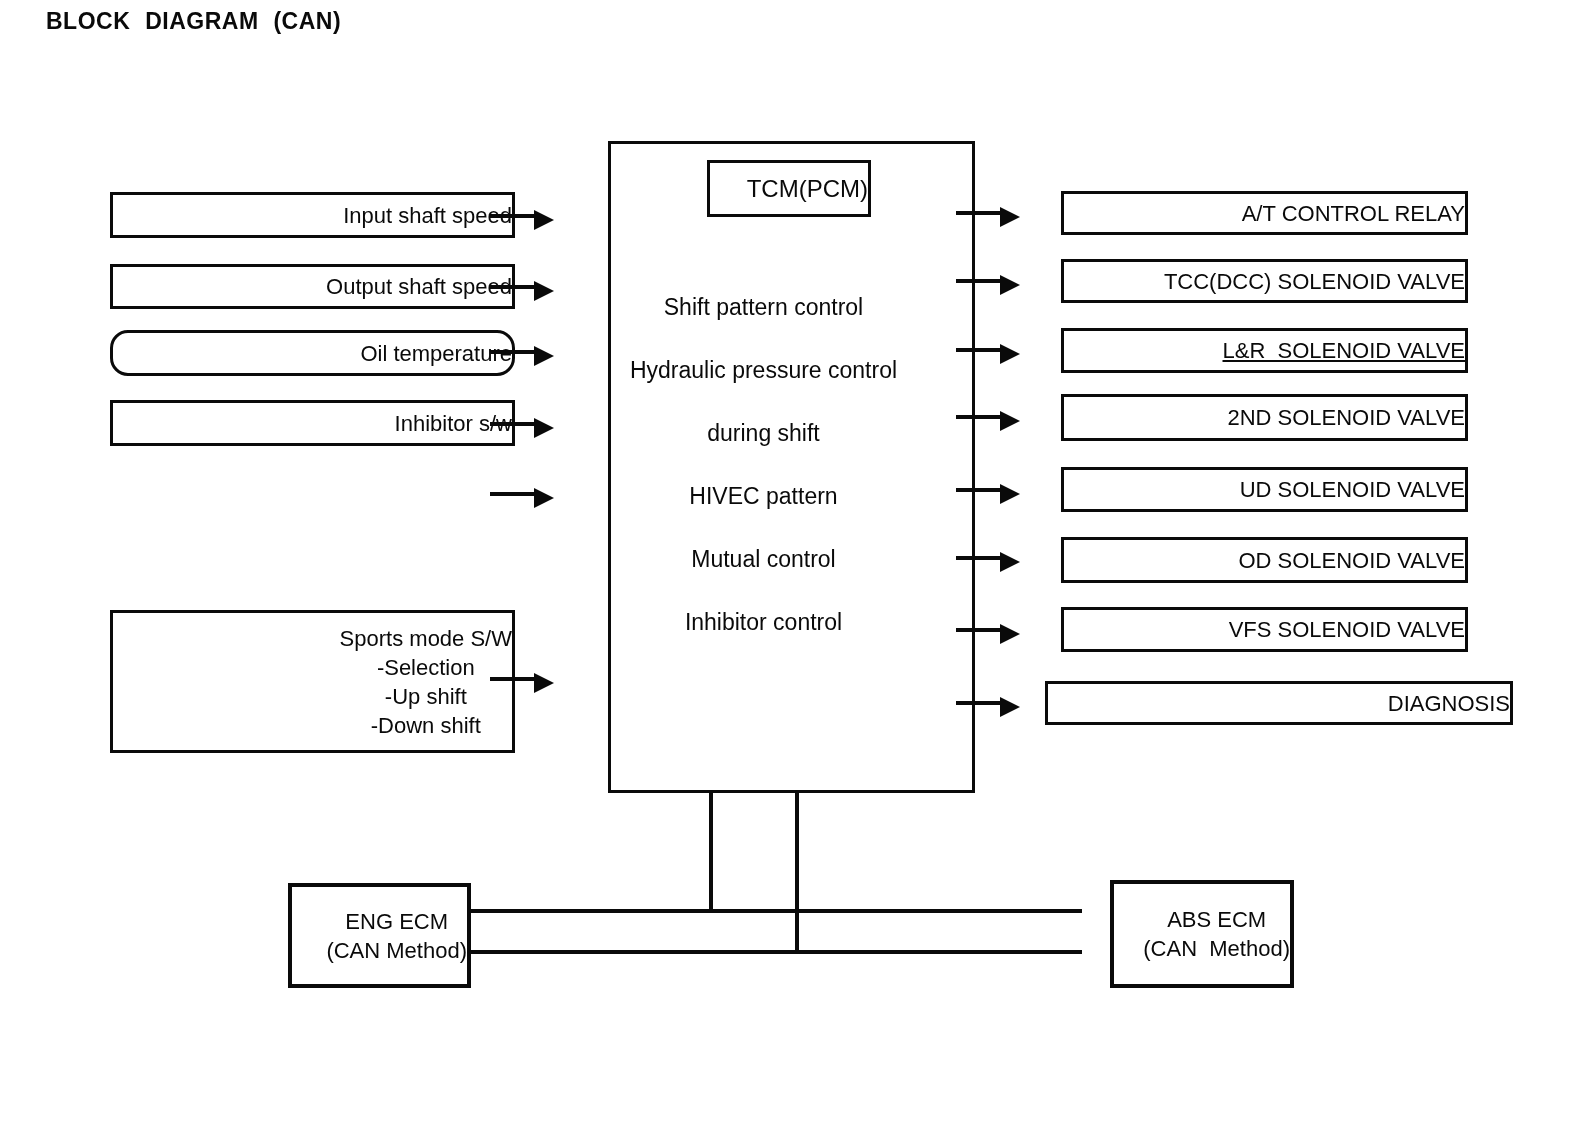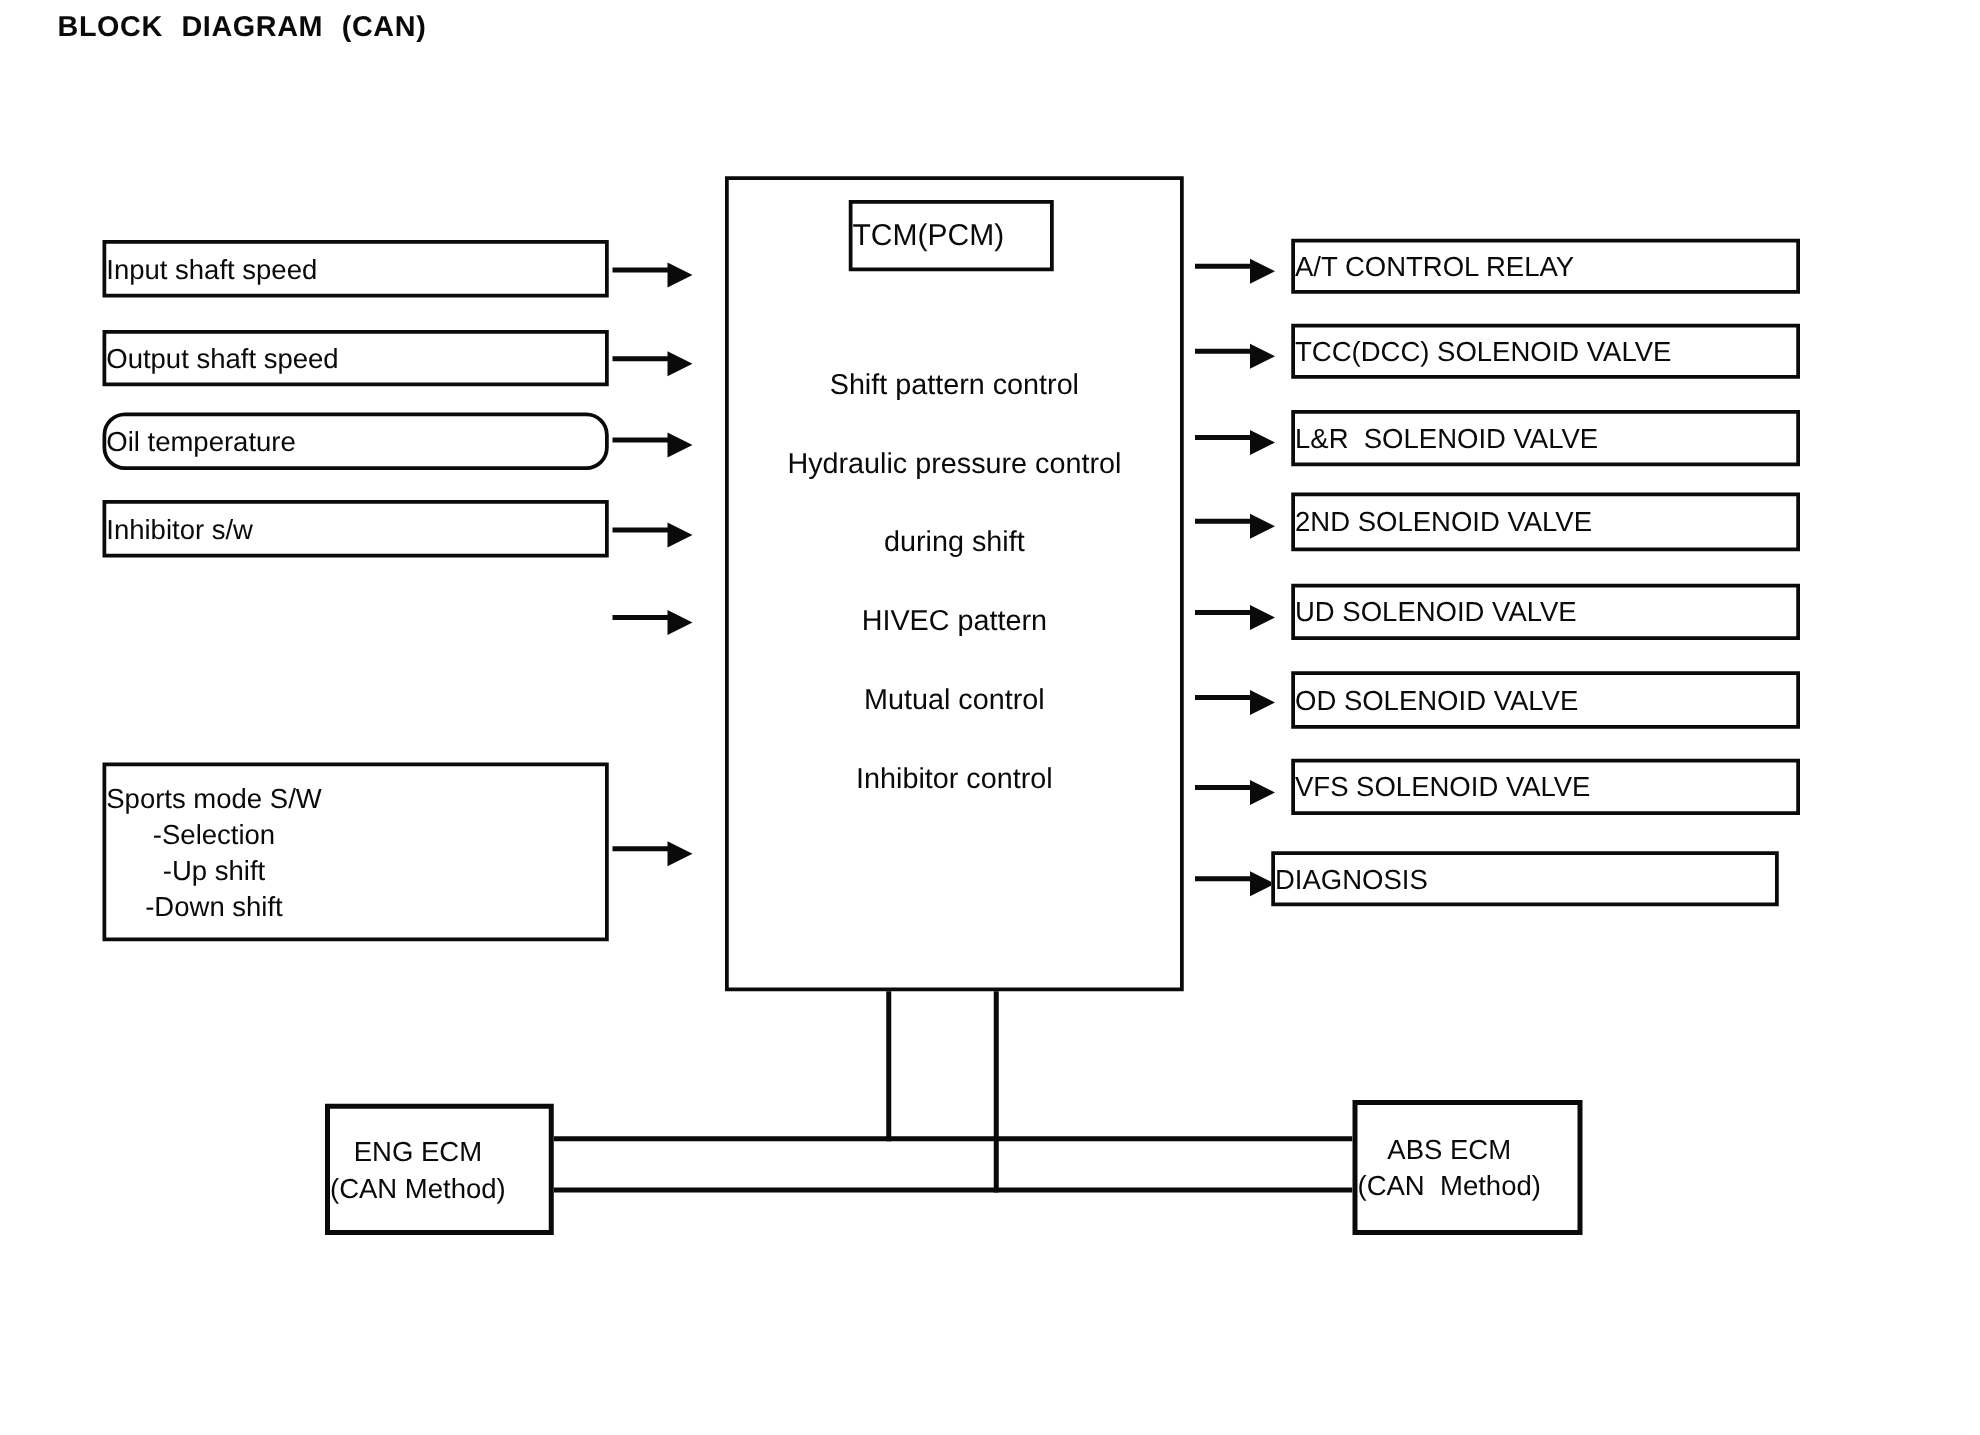--- a/index.html
+++ b/index.html
@@ -20,22 +20,23 @@
     position:absolute;left:46px;top:8px;
     font-size:23px;font-weight:bold;
     letter-spacing:0.5px;word-spacing:8px;
     white-space:pre;
     text-align:right;
   }
   .box{
     position:absolute;
     border:3px solid var(--ink);
     background:var(--paper);
-    display:flex;align-items:center;justify-content:flex-start;
+    display:flex;align-items:center;justify-content:flex-end;
     text-align:center;
+    margin-left:28px;
   }
   .box-label{
     white-space:pre-wrap;
     font-size:22px;
     line-height:29px;
   }
   .thickbox{border-width:4px;}
   .tcm-functions{
     position:absolute;left:583px;top:276px;width:361px;
     text-align:center;
@@ -116,36 +117,36 @@
   <div class="arrow" style="left:956px;top:556px;width:45px;"></div>
   <div class="arrow" style="left:956px;top:628px;width:45px;"></div>
   <div class="arrow" style="left:956px;top:701px;width:45px;"></div>
 
   <div class="box" style="left:1033px;top:191px;width:407px;height:44px;">
     <span class="box-label">A/T CONTROL RELAY</span>
   </div>
   <div class="box" style="left:1033px;top:259px;width:407px;height:44px;">
     <span class="box-label">TCC(DCC) SOLENOID VALVE</span>
   </div>
-  <div class="box" style="left:1033px;top:328px;width:407px;height:45px;">
+  <div class="box" style="left:1033px;top:328px;width:407px;height:45px;text-decoration:underline;">
     <span class="box-label">L&amp;R  SOLENOID VALVE</span>
   </div>
   <div class="box" style="left:1033px;top:394px;width:407px;height:47px;">
     <span class="box-label">2ND SOLENOID VALVE</span>
   </div>
   <div class="box" style="left:1033px;top:467px;width:407px;height:45px;">
     <span class="box-label">UD SOLENOID VALVE</span>
   </div>
   <div class="box" style="left:1033px;top:537px;width:407px;height:46px;">
     <span class="box-label">OD SOLENOID VALVE</span>
   </div>
   <div class="box" style="left:1033px;top:607px;width:407px;height:45px;">
     <span class="box-label">VFS SOLENOID VALVE</span>
   </div>
-  <div class="box" style="left:1017px;top:681px;width:406px;height:44px;">
+  <div class="box" style="left:1017px;top:681px;width:468px;height:44px;">
     <span class="box-label">DIAGNOSIS</span>
   </div>
 
   <div class="vline" style="left:709px;top:793px;height:120px;"></div>
   <div class="vline" style="left:795px;top:793px;height:161px;"></div>
 
   <div class="hline" style="left:443px;top:909px;width:639px;"></div>
   <div class="hline" style="left:443px;top:950px;width:639px;"></div>
 
   <div class="box thickbox" style="left:260px;top:883px;width:183px;height:105px;">

